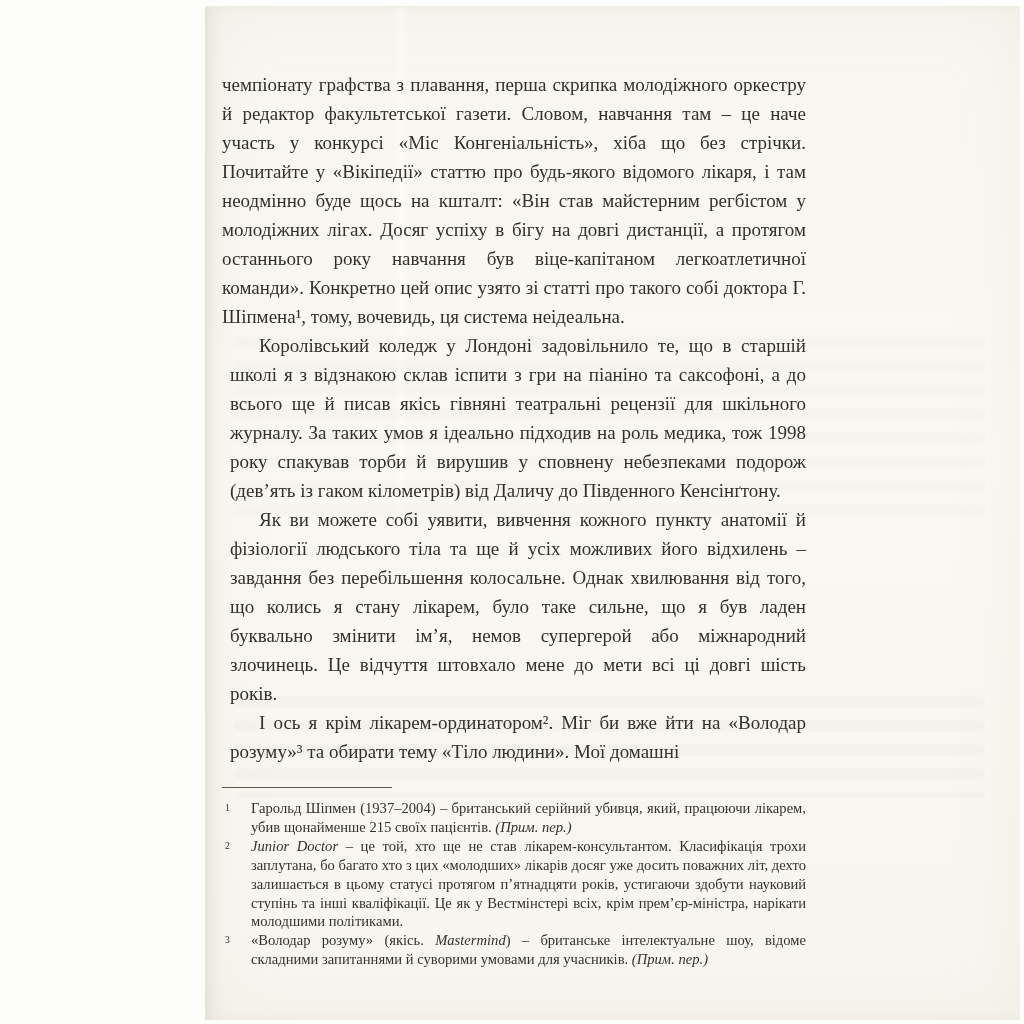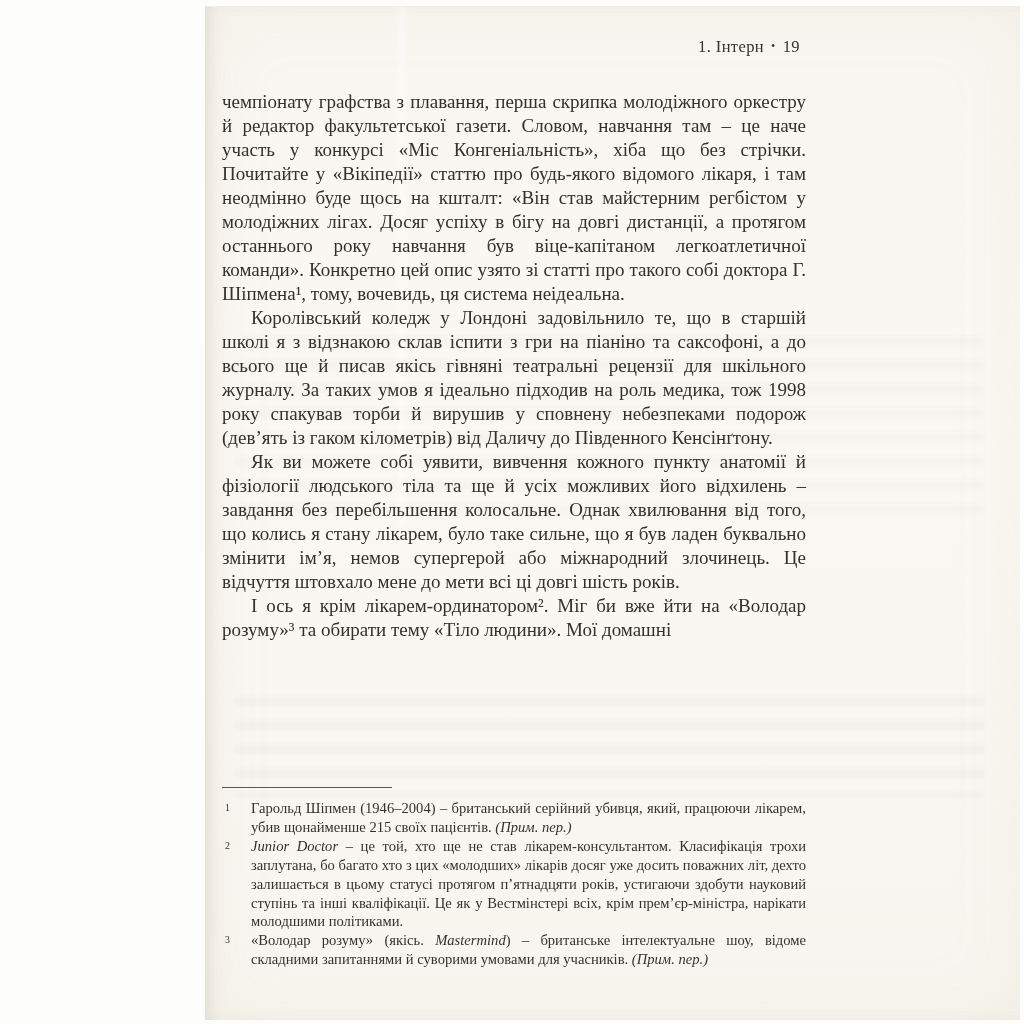--- a/index.html
+++ b/index.html
@@ -53,24 +53,24 @@
   .running-header .bullet {
     display: inline-block;
     margin: 0 7px;
     font-size: 12px;
     vertical-align: 2px;
   }
   .body-text {
     margin-top: 33px;
     text-align: justify;
     font-size: 19px;
-    line-height: 24px;
+    line-height: 29px;
   }
   .para { margin: 0; }
-  .para.indent { text-indent: 29px; }
+  .para.indent { text-indent: 29px; margin-left: 8px; }
 
   .footnote-block {
     position: absolute;
     left: 16px; top: 780px;
     width: 584px;
   }
   .footnote-rule {
     width: 170px; height: 1px;
     background: #5a574d;
     margin: 0 0 11px 0;
@@ -94,37 +94,34 @@
 </head>
 <body>
 
 <div class="page">
   <div class="streak"></div>
   <div class="ghost band1"></div>
   <div class="ghost band2"></div>
 
   <div class="column">
 
-    <div class="running-header">
-      <span>1. Інтерн</span><span class="bullet">•</span><span>19</span>
-    </div>
 
     <div class="body-text">
       <p class="para">чемпіонату графства з плавання, перша скрипка молодіжного оркестру й редактор факультетської газети. Словом, навчання там – це наче участь у конкурсі «Міс Конгеніальність», хіба що без стрічки. Почитайте у «Вікіпедії» статтю про будь-якого відомого лікаря, і там неодмінно буде щось на кшталт: «Він став майстерним регбістом у молодіжних лігах. Досяг успіху в бігу на довгі дистанції, а протягом останнього року навчання був віце-капітаном легкоатлетичної команди». Конкретно цей опис узято зі статті про такого собі доктора Г. Шіпмена¹, тому, вочевидь, ця система неідеальна.</p>
       <p class="para indent">Королівський коледж у Лондоні задовільнило те, що в старшій школі я з відзнакою склав іспити з гри на піаніно та саксофоні, а до всього ще й писав якісь гівняні театральні рецензії для шкільного журналу. За таких умов я ідеально підходив на роль медика, тож 1998 року спакував торби й вирушив у сповнену небезпеками подорож (дев’ять із гаком кілометрів) від Даличу до Південного Кенсінґтону.</p>
       <p class="para indent">Як ви можете собі уявити, вивчення кожного пункту анатомії й фізіології людського тіла та ще й усіх можливих його відхилень – завдання без перебільшення колосальне. Однак хвилювання від того, що колись я стану лікарем, було таке сильне, що я був ладен буквально змінити ім’я, немов супергерой або міжнародний злочинець. Це відчуття штовхало мене до мети всі ці довгі шість років.</p>
       <p class="para indent">І ось я крім лікарем-ординатором². Міг би вже йти на «Володар розуму»³ та обирати тему «Тіло людини». Мої домашні</p>
     </div>
   </div>
 
   <div class="footnote-block">
     <div class="footnote-rule"></div>
 
     <p class="footnote">
-      <span class="fn-marker">1</span><span>Гарольд Шіпмен (1946–2004) – британський серійний убивця, який, працюючи лікарем, убив щонайменше 215 своїх пацієнтів. </span><span class="italic">(Прим. пер.)</span>
+      <span class="fn-marker">1</span><span>Гарольд Шіпмен (1937–2004) – британський серійний убивця, який, працюючи лікарем, убив щонайменше 215 своїх пацієнтів. </span><span class="italic">(Прим. пер.)</span>
     </p>
 
     <p class="footnote">
       <span class="fn-marker">2</span><span class="italic">Junior Doctor</span><span> – це той, хто ще не став лікарем-консультантом. Класифікація трохи заплутана, бо багато хто з цих «молодших» лікарів досяг уже досить поважних літ, дехто залишається в цьому статусі протягом п’ятнадцяти років, устигаючи здобути науковий ступінь та інші кваліфікації. Це як у Вестмінстері всіх, крім прем’єр-міністра, нарікати молодшими політиками.</span>
     </p>
 
     <p class="footnote">
       <span class="fn-marker">3</span><span>«Володар розуму» (якісь. </span><span class="italic">Mastermind</span><span>) – британське інтелектуальне шоу, відоме складними запитаннями й суворими умовами для учасників. </span><span class="italic">(Прим. пер.)</span>
     </p>
   </div>

